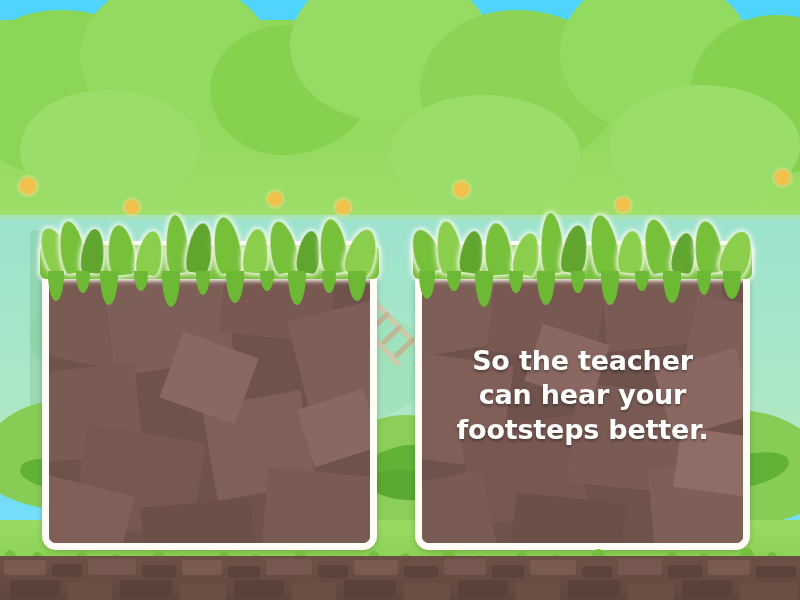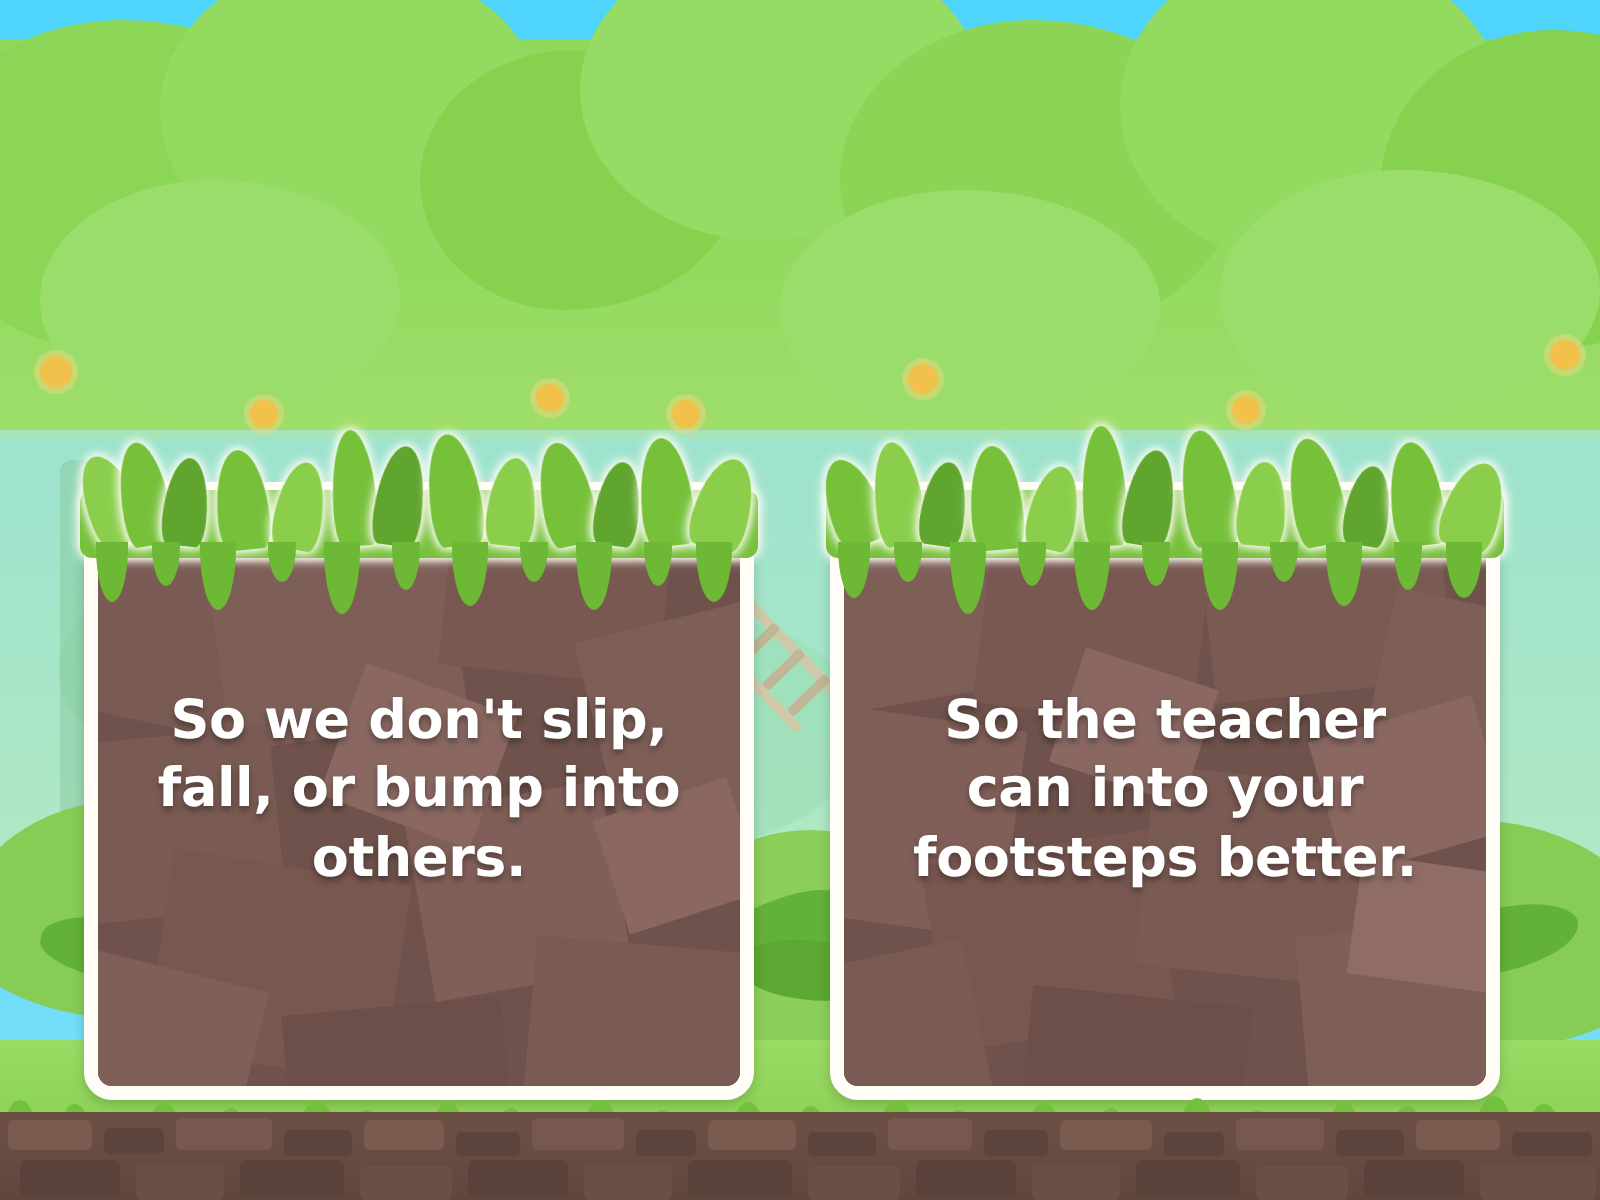--- a/index.html
+++ b/index.html
@@ -253,23 +253,20 @@
       <div class="drip" style="left:96px;width:14px;height:20px;"></div>
       <div class="drip" style="left:124px;width:18px;height:36px;"></div>
       <div class="drip" style="left:158px;width:14px;height:24px;"></div>
       <div class="drip" style="left:188px;width:18px;height:32px;"></div>
       <div class="drip" style="left:222px;width:14px;height:20px;"></div>
       <div class="drip" style="left:250px;width:18px;height:34px;"></div>
       <div class="drip" style="left:284px;width:14px;height:22px;"></div>
       <div class="drip" style="left:310px;width:18px;height:30px;"></div>
     </div>
 
-    <div class="textwrap">
-      <div class="cardtext">So we don't slip, fall, or bump into others.</div>
-    </div>
   </div>
 
   <div class="card right">
     <div class="dirt">
       <div class="poly" style="left:-15px;top:-8px;width:100px;height:110px;background:#7E5F57;transform:rotate(-10deg);"></div>
       <div class="poly" style="left:70px;top:10px;width:110px;height:100px;background:#785850;transform:rotate(7deg);"></div>
       <div class="poly" style="left:180px;top:-12px;width:120px;height:110px;background:#7A5B53;transform:rotate(-6deg);"></div>
       <div class="poly" style="left:265px;top:55px;width:100px;height:100px;background:#7E5F57;transform:rotate(12deg);"></div>
       <div class="poly" style="left:-20px;top:110px;width:105px;height:105px;background:#805F58;transform:rotate(8deg);"></div>
       <div class="poly" style="left:45px;top:175px;width:115px;height:95px;background:#77574F;transform:rotate(-9deg);"></div>
@@ -305,21 +302,21 @@
       <div class="drip" style="left:126px;width:18px;height:34px;"></div>
       <div class="drip" style="left:160px;width:14px;height:22px;"></div>
       <div class="drip" style="left:190px;width:18px;height:34px;"></div>
       <div class="drip" style="left:224px;width:14px;height:20px;"></div>
       <div class="drip" style="left:252px;width:18px;height:32px;"></div>
       <div class="drip" style="left:286px;width:14px;height:24px;"></div>
       <div class="drip" style="left:312px;width:18px;height:28px;"></div>
     </div>
 
     <div class="textwrap">
-      <div class="cardtext">So the teacher can into your footsteps better.</div>
+      <div class="cardtext">So the teacher can hear your footsteps better.</div>
     </div>
   </div>
 
   <div class="grassline">
     <div class="gtuft" style="left:2px;width:16px;height:20px;"></div>
     <div class="gtuft dk" style="left:16px;width:13px;height:14px;"></div>
     <div class="gtuft" style="left:30px;width:15px;height:18px;"></div>
     <div class="gtuft dk" style="left:58px;width:14px;height:13px;"></div>
     <div class="gtuft" style="left:74px;width:16px;height:19px;"></div>
     <div class="gtuft" style="left:108px;width:15px;height:16px;"></div>

